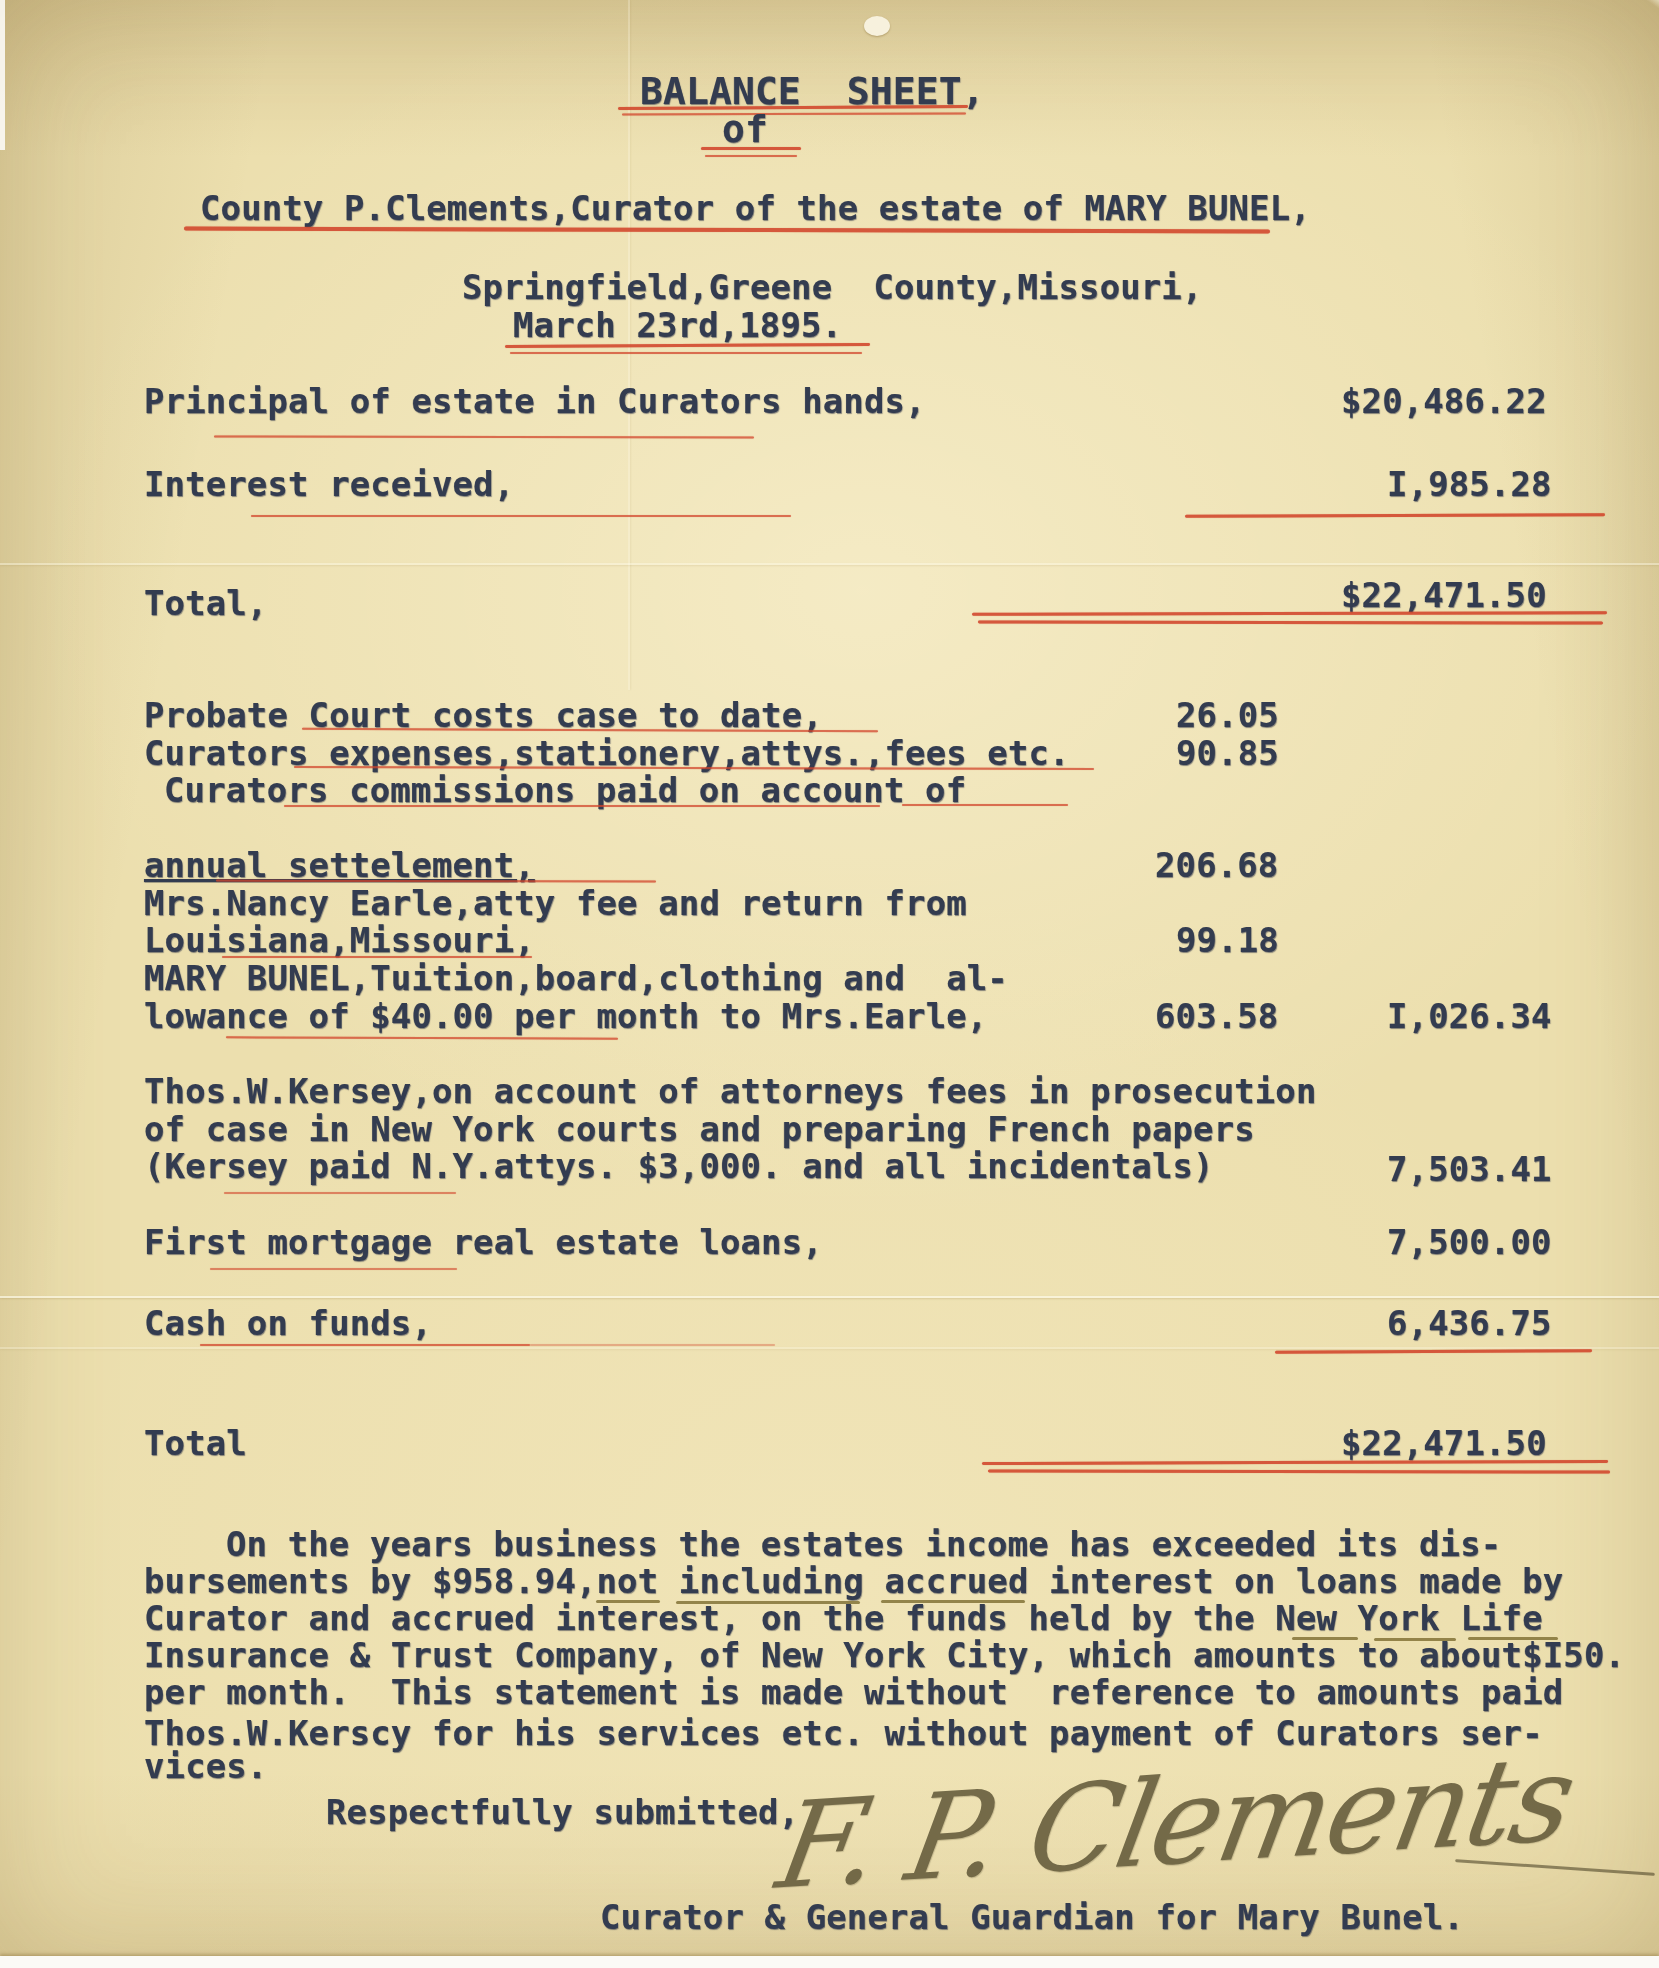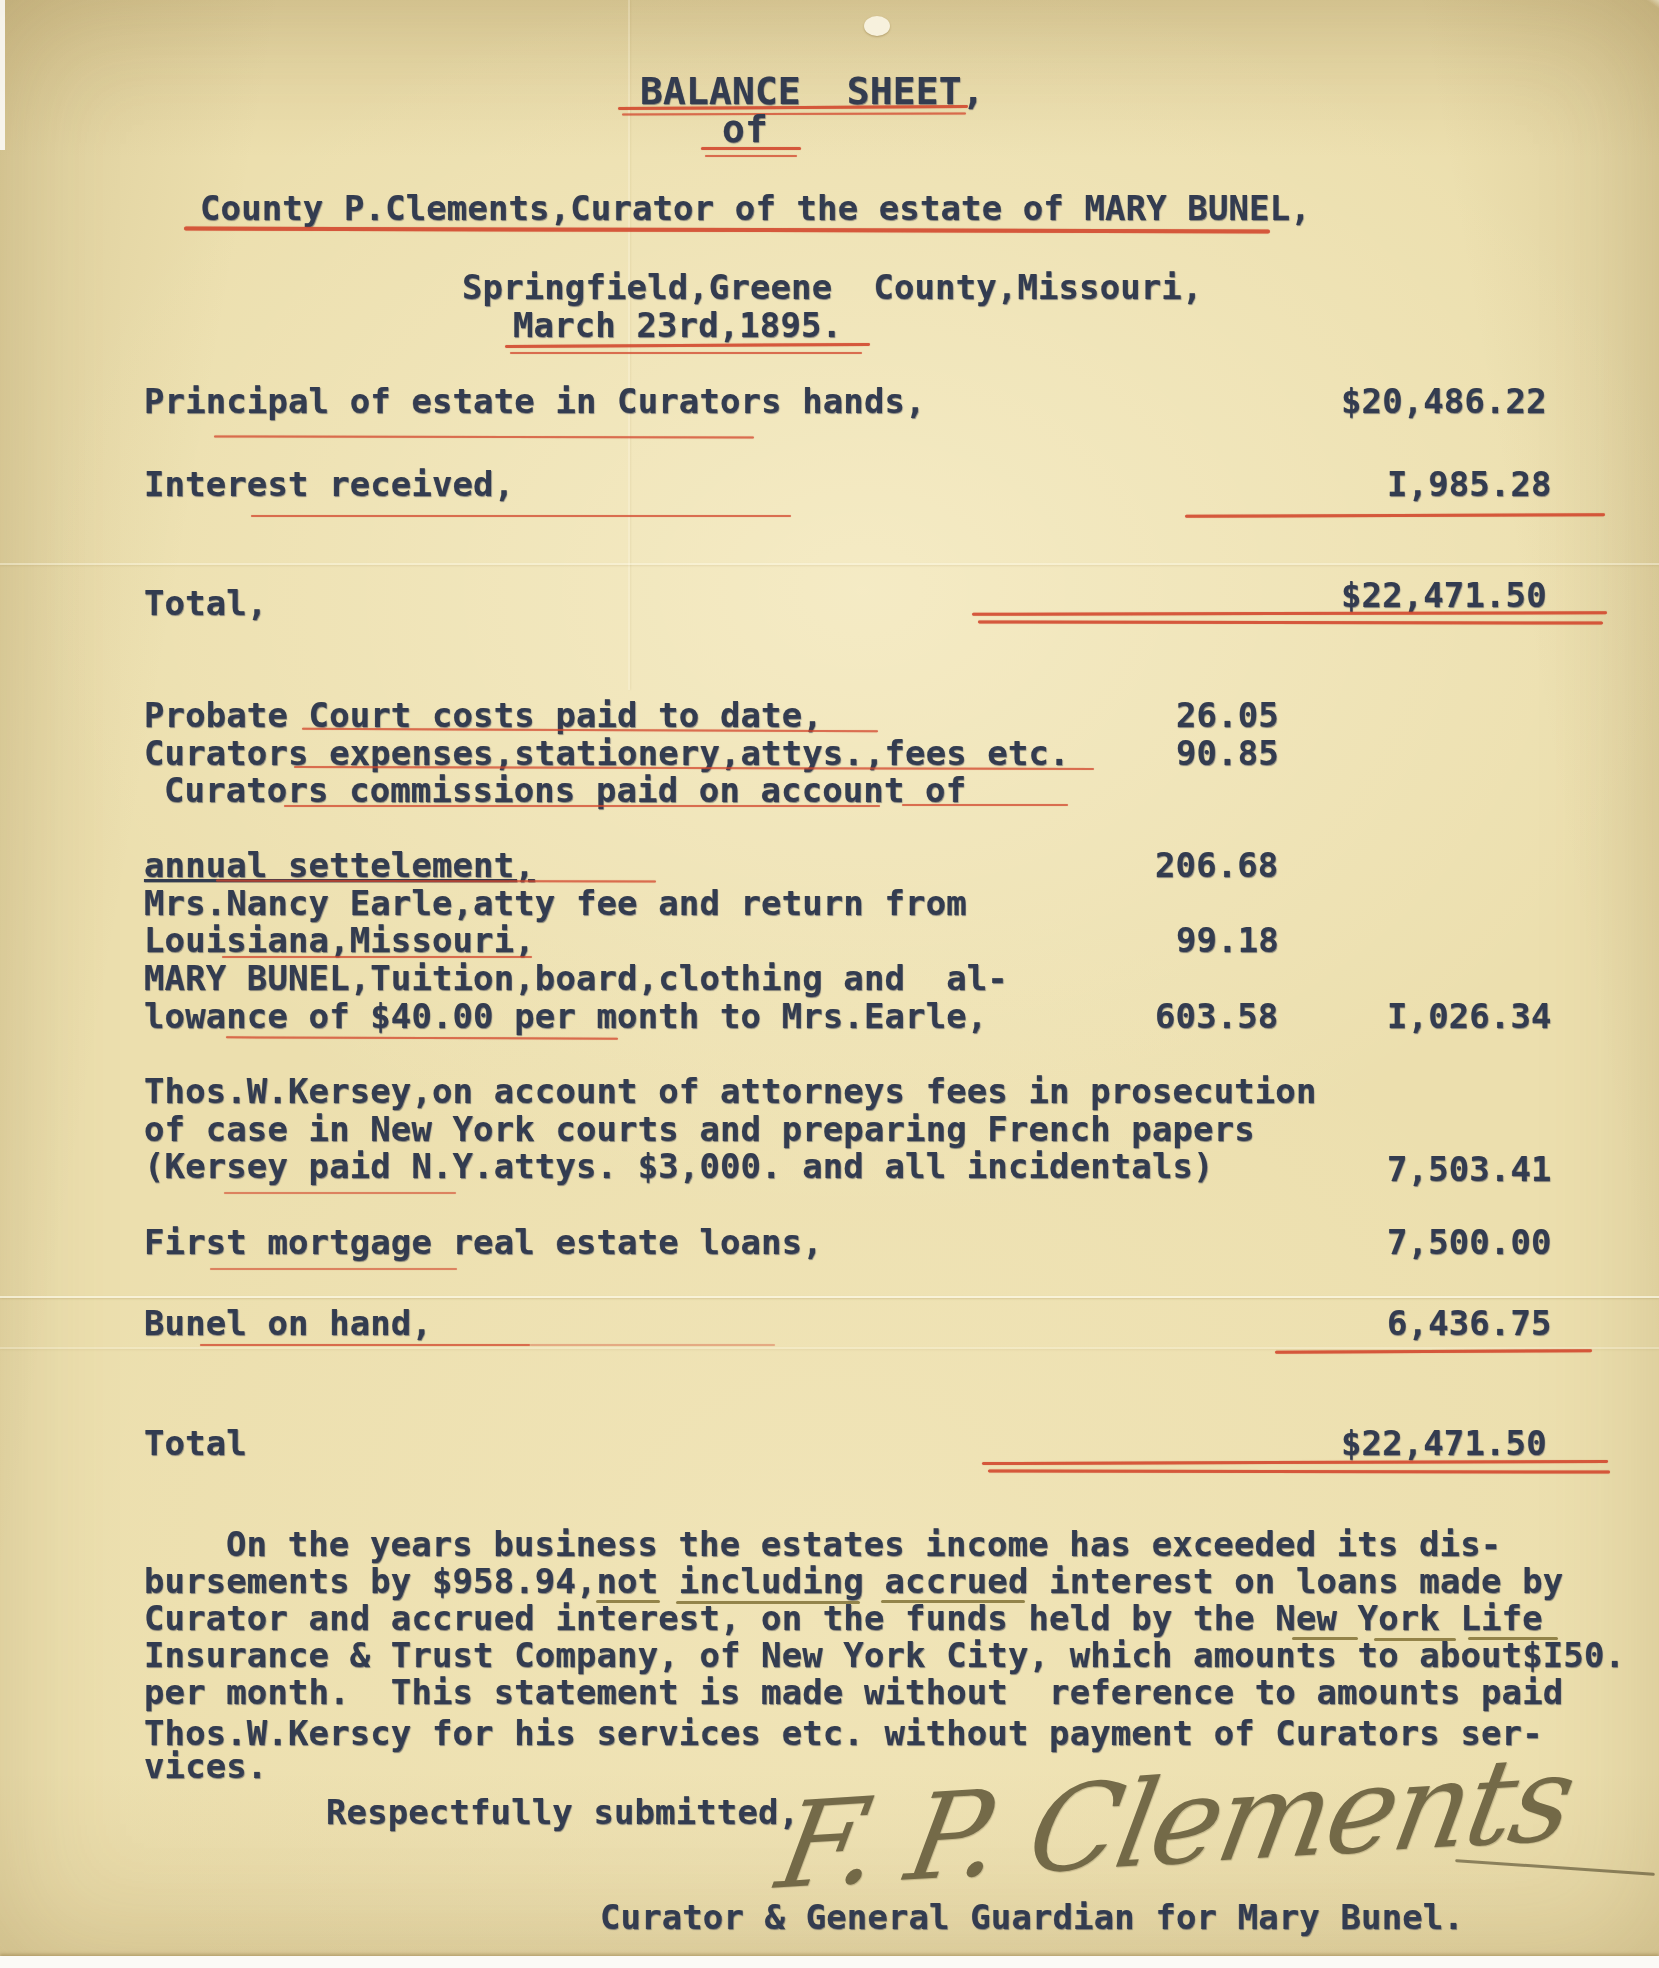--- a/index.html
+++ b/index.html
@@ -93,21 +93,21 @@
   <div class="t" style="left:144px;top:467px;">Interest received,</div>
   <div class="t" style="left:1387px;top:467px;">I,985.28</div>
   <div class="rl thin" style="left:251px;top:515px;width:540px;"></div>
   <div class="rl" style="left:1185px;top:514px;width:420px;transform:rotate(-0.2deg);"></div>
 
   <div class="t" style="left:144px;top:578px;margin-top:8px;">Total,</div>
   <div class="t" style="left:1341px;top:578px;">$22,471.50</div>
   <div class="rl" style="left:972px;top:612px;width:635px;transform:rotate(-0.15deg);"></div>
   <div class="rl" style="left:978px;top:621px;width:625px;transform:rotate(0.1deg);"></div>
 
-  <div class="t" style="left:144px;top:698px;">Probate Court costs paid to date,</div>
+  <div class="t" style="left:144px;top:698px;">Probate Court costs case to date,</div>
   <div class="t" style="left:1176px;top:698px;">26.05</div>
   <div class="rl thin" style="left:302px;top:729px;width:576px;transform:rotate(0.25deg);"></div>
 
   <div class="t" style="left:144px;top:736px;">Curators expenses,stationery,attys.,fees etc.</div>
   <div class="t" style="left:1176px;top:736px;">90.85</div>
   <div class="rl thin" style="left:294px;top:767px;width:800px;transform:rotate(0.15deg);"></div>
 
   <div class="t" style="left:144px;top:773px;margin-left:20px;">Curators commissions paid on account of</div>
   <div class="rl thin" style="left:284px;top:805px;width:596px;"></div>
   <div class="rl thin" style="left:902px;top:804px;width:166px;"></div>
@@ -133,21 +133,21 @@
   <div class="t" style="left:144px;top:1074px;">Thos.W.Kersey,on account of attorneys fees in prosecution</div>
   <div class="t" style="left:144px;top:1112px;">of case in New York courts and preparing French papers</div>
   <div class="t" style="left:144px;top:1149px;">(Kersey paid N.Y.attys. $3,000. and all incidentals)</div>
   <div class="t" style="left:1387px;top:1152px;">7,503.41</div>
   <div class="rl thin" style="left:224px;top:1192px;width:232px;opacity:.6;"></div>
 
   <div class="t" style="left:144px;top:1225px;">First mortgage real estate loans,</div>
   <div class="t" style="left:1387px;top:1225px;">7,500.00</div>
   <div class="rl thin" style="left:210px;top:1268px;width:247px;opacity:.6;"></div>
 
-  <div class="t" style="left:144px;top:1306px;">Bunel on hand,</div>
+  <div class="t" style="left:144px;top:1306px;">Cash on funds,</div>
   <div class="t" style="left:1387px;top:1306px;">6,436.75</div>
   <div class="rl thin" style="left:200px;top:1344px;width:330px;"></div>
   <div class="rl thin" style="left:530px;top:1344px;width:245px;opacity:.35;"></div>
   <div class="rl" style="left:1275px;top:1350px;width:317px;transform:rotate(-0.3deg);"></div>
 
   <div class="t" style="left:144px;top:1426px;">Total</div>
   <div class="t" style="left:1341px;top:1426px;">$22,471.50</div>
   <div class="rl" style="left:982px;top:1461px;width:626px;transform:rotate(-0.2deg);"></div>
   <div class="rl" style="left:988px;top:1470px;width:622px;transform:rotate(0.1deg);"></div>
 

